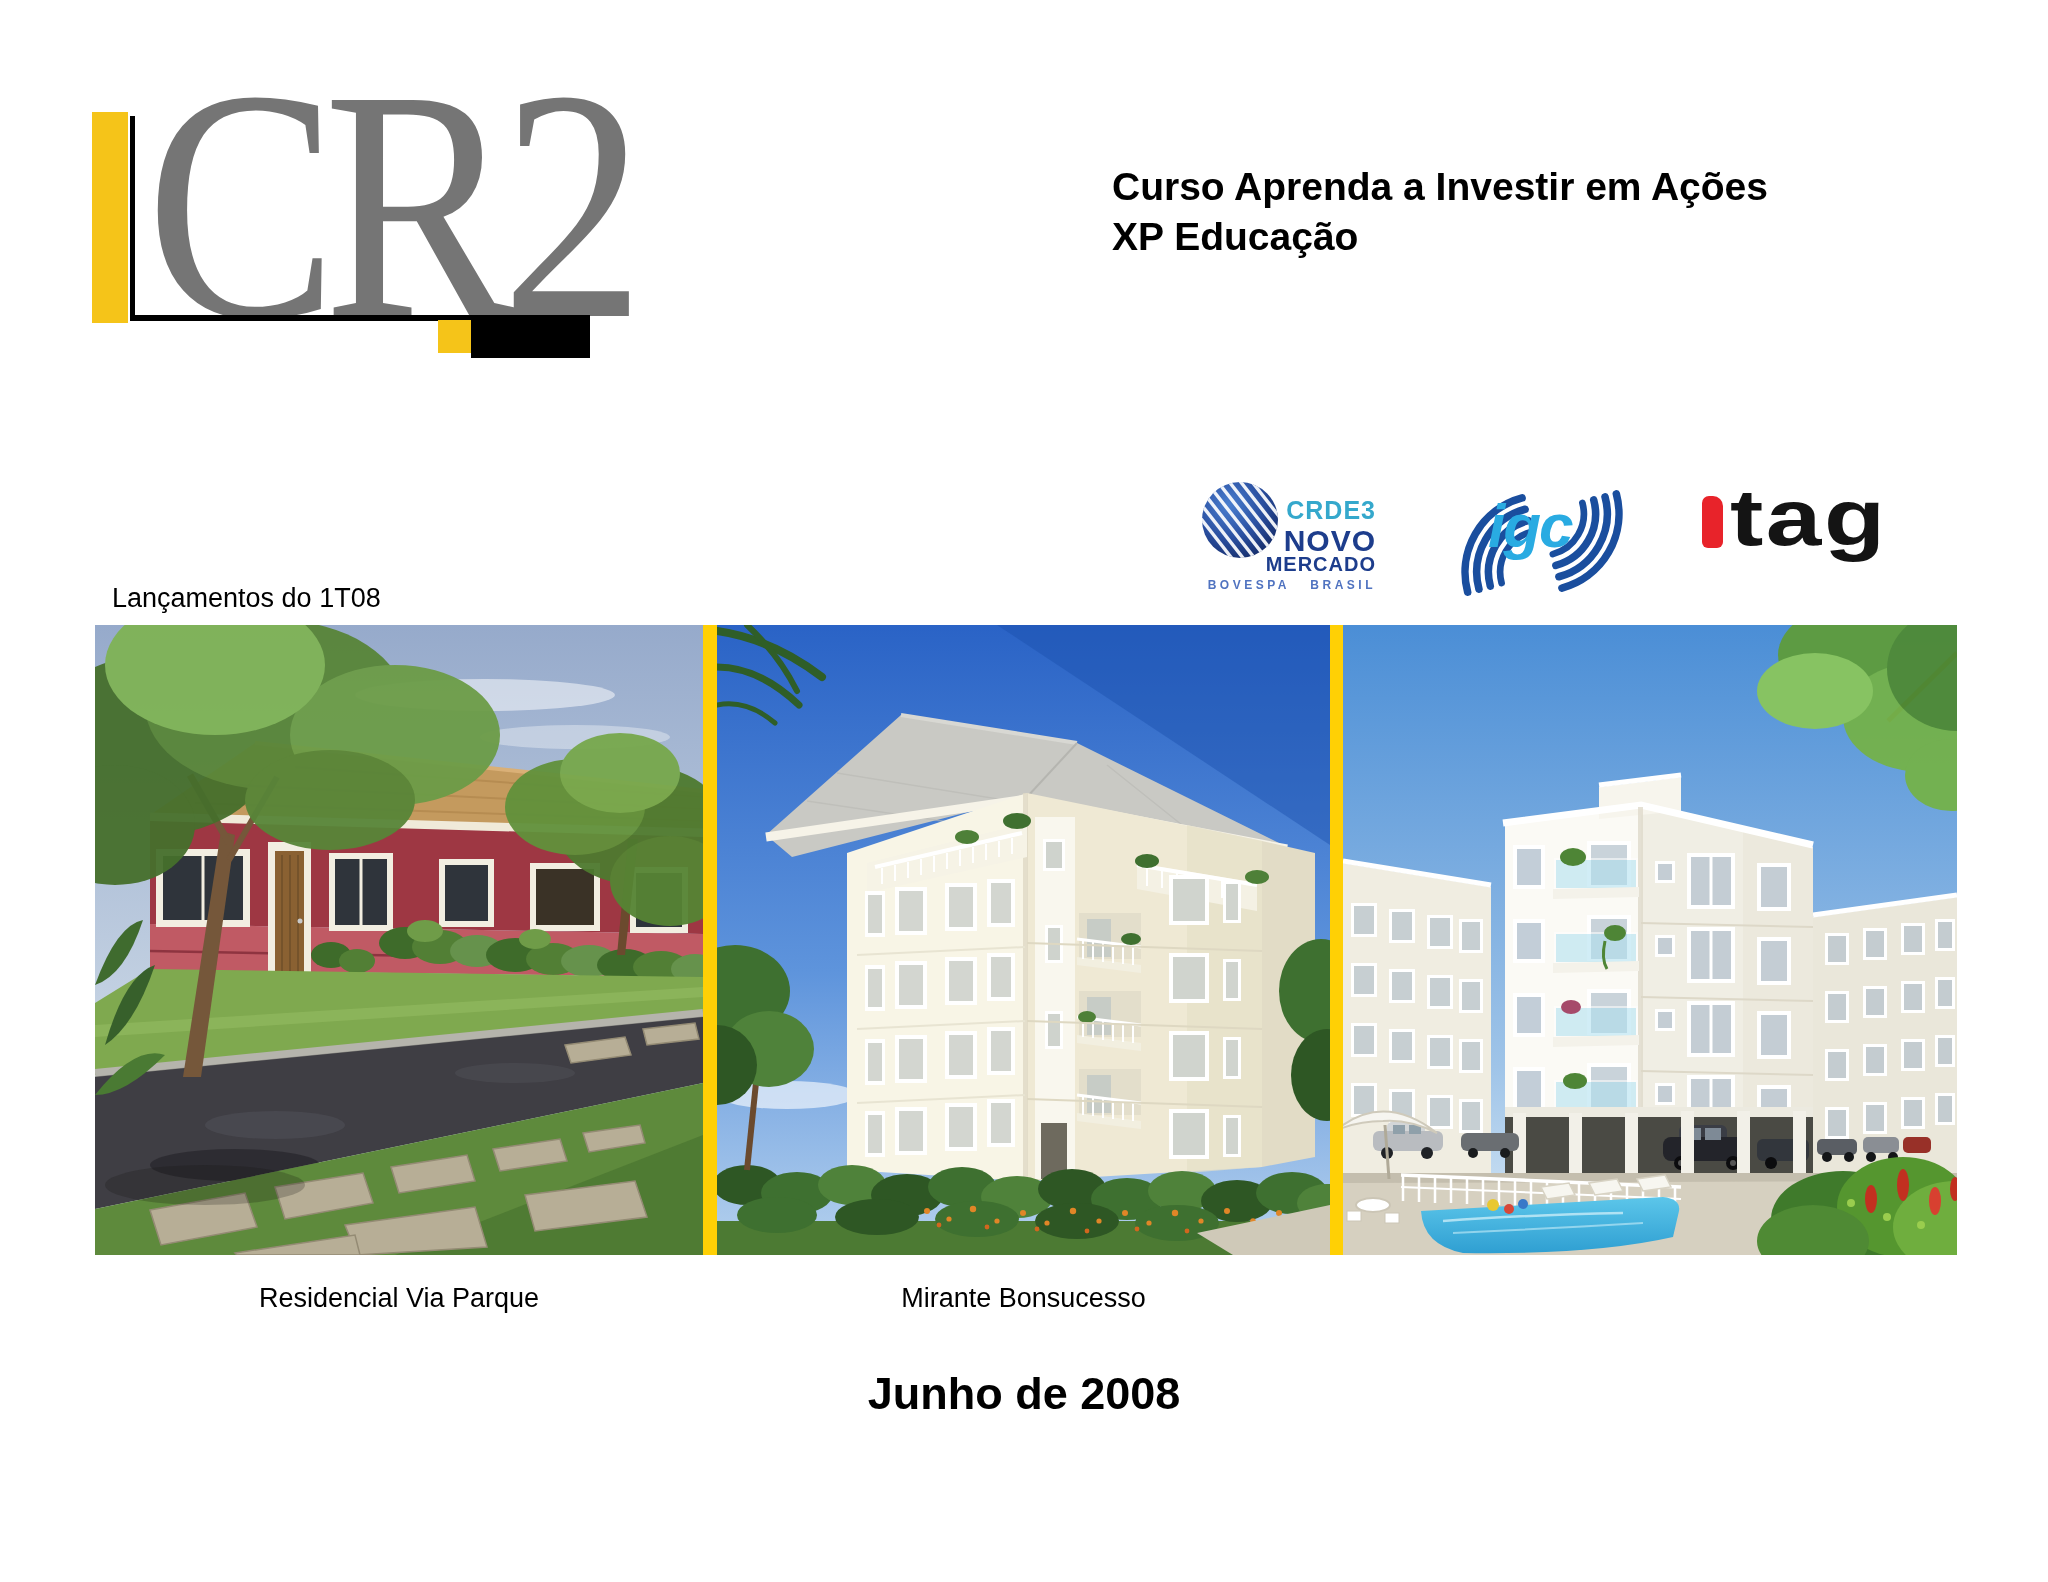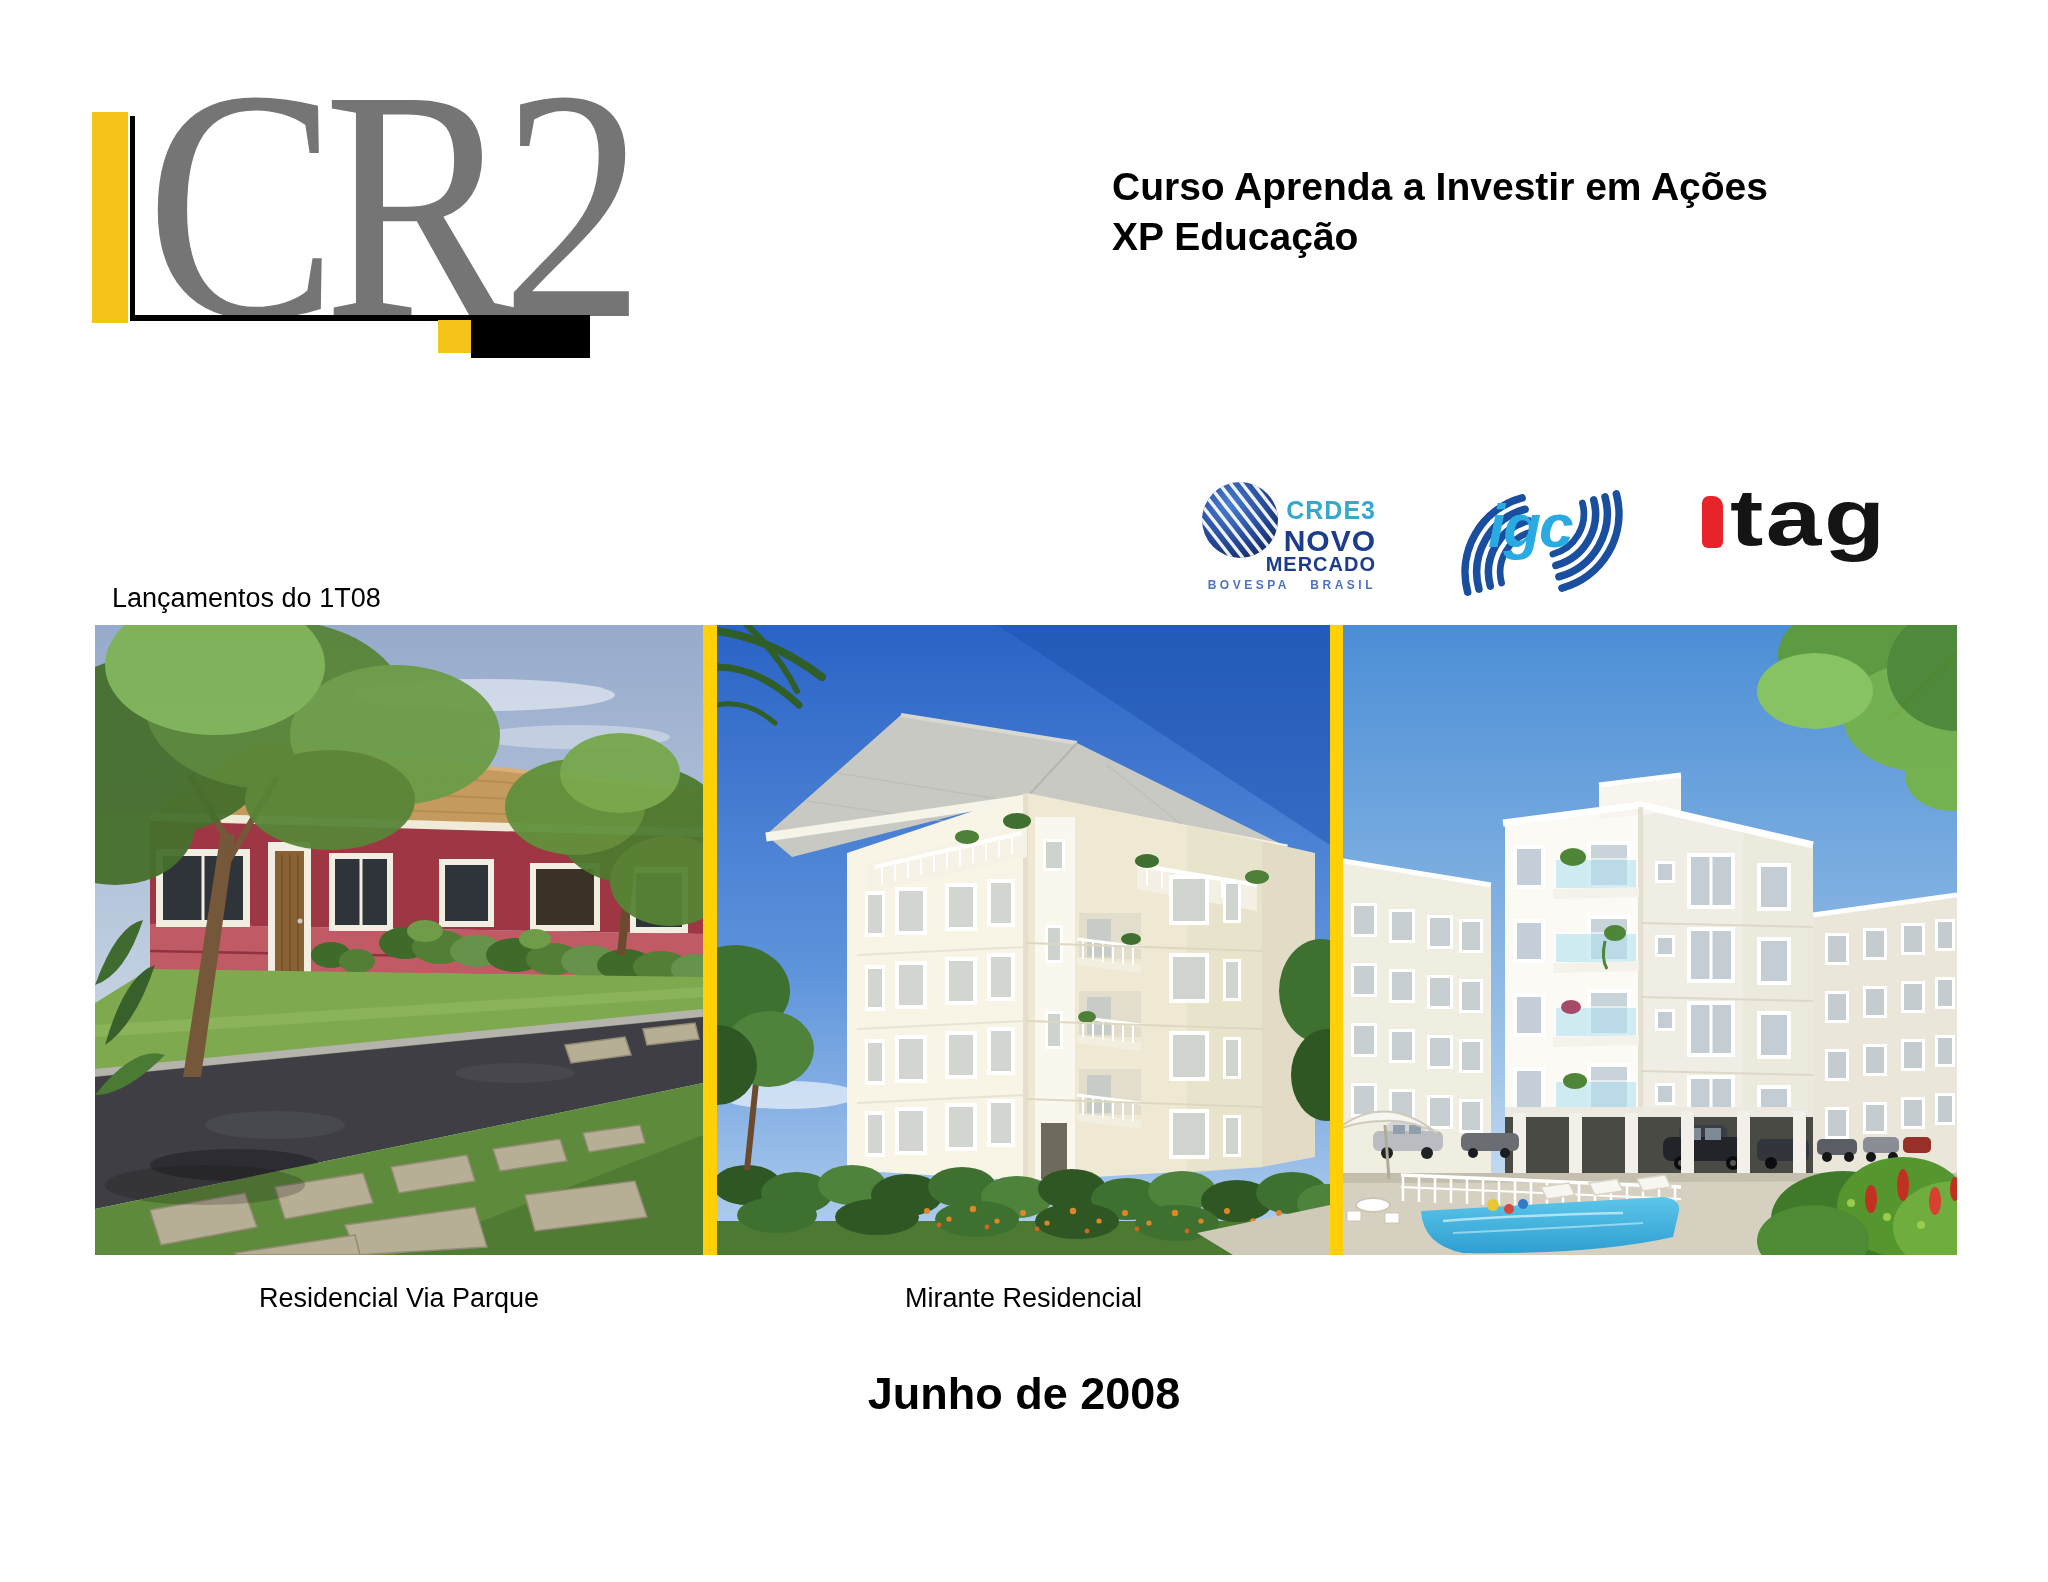--- a/index.html
+++ b/index.html
@@ -797,17 +797,17 @@
           <ellipse cx="612" cy="564" rx="5" ry="12" fill="#C23020"></ellipse>
           <circle cx="544" cy="592" r="4" fill="#9ACD4E"></circle>
             <circle cx="578" cy="600" r="4" fill="#9ACD4E"></circle>
           <circle cx="508" cy="578" r="4" fill="#9ACD4E"></circle>
         </g>
       </svg>
     </div>
   </div>
 
   <div class="abs caption" id="cap-1">Residencial Via Parque</div>
-  <div class="abs caption" id="cap-2">Mirante Residencial</div>
+  <div class="abs caption" id="cap-2">Mirante Bonsucesso</div>
 
   <div class="abs" id="footer-title">Junho de 2008</div>
 
 </div>
 
 </body></html>

